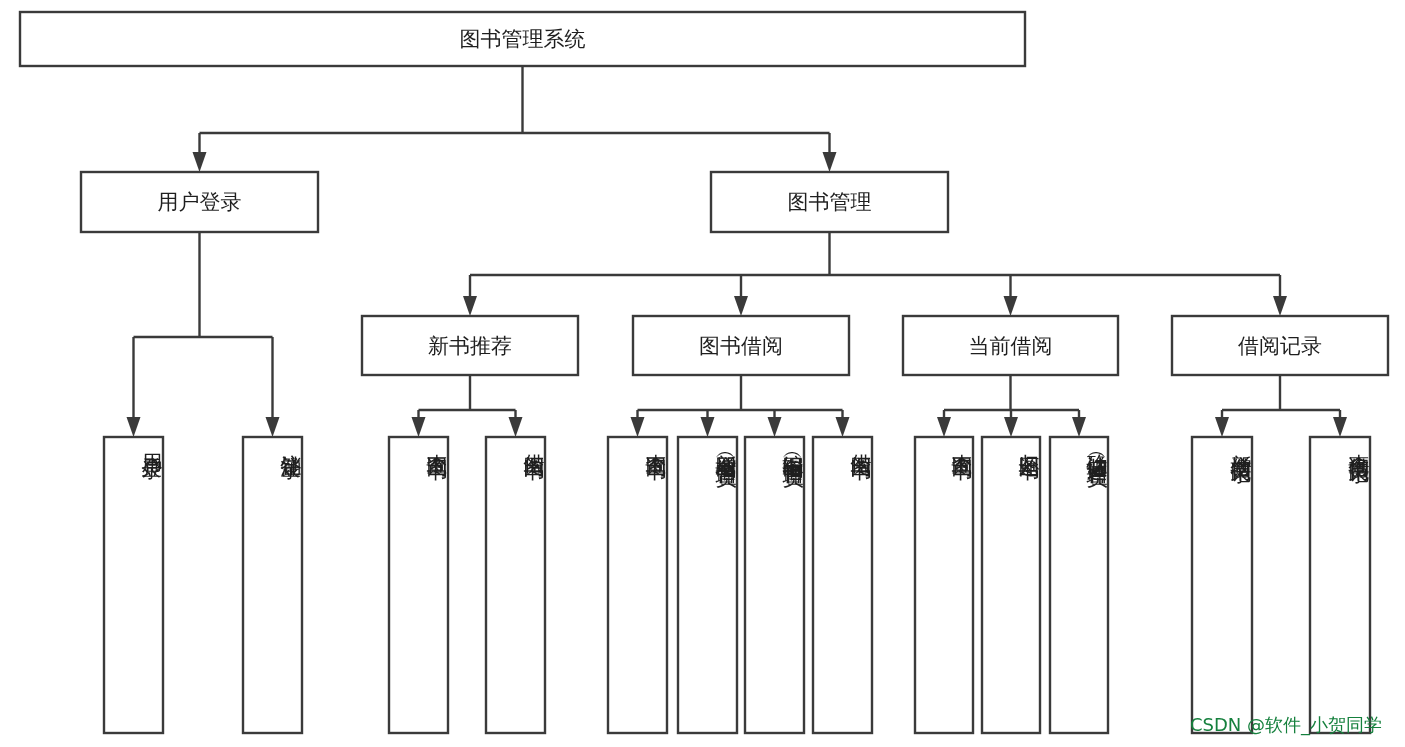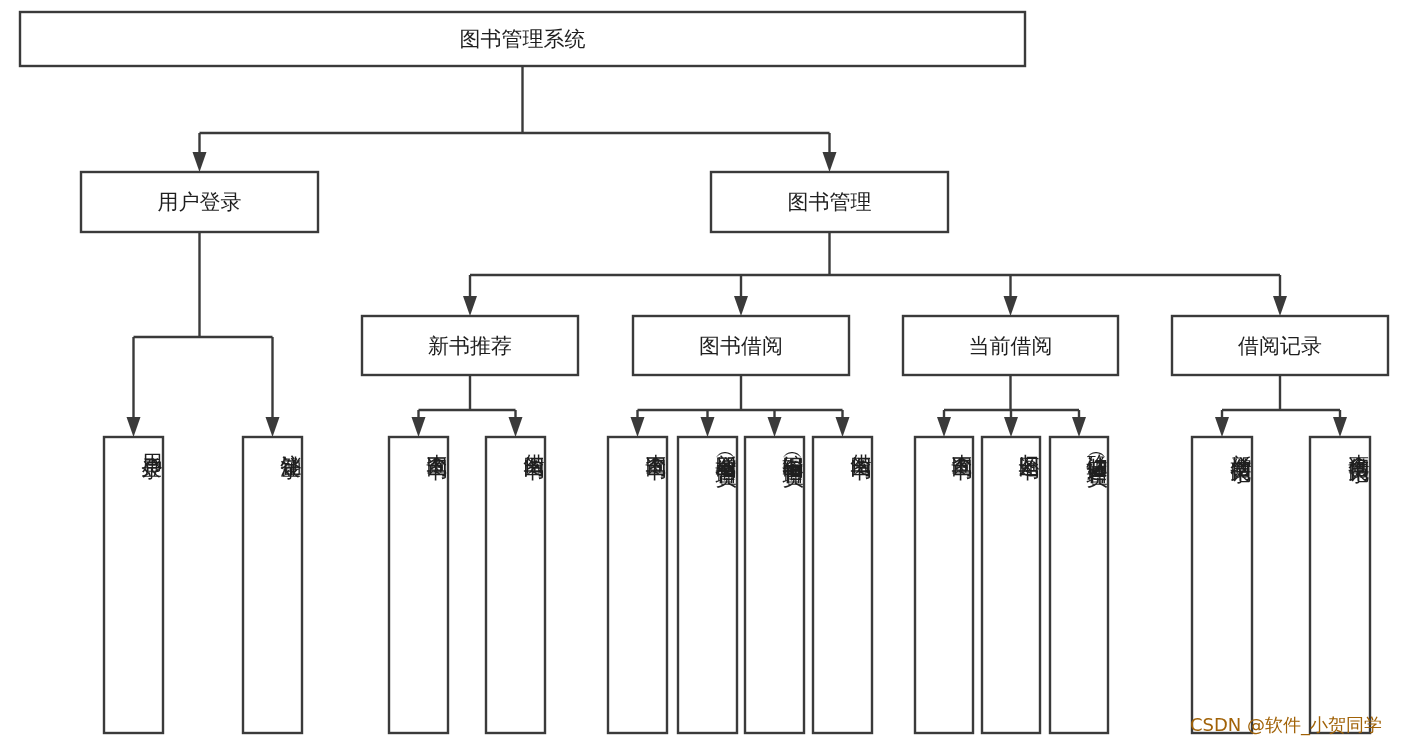--- a/index.html
+++ b/index.html
@@ -65,21 +65,21 @@
     pointer-events: none;
   }
   .vbox-wrap {
     position: absolute;
     display: block;
   }
   .watermark {
     position: absolute;
     font-family: "DejaVu Sans", "Liberation Sans", sans-serif;
     font-size: 18px;
-    color: #a16207;
+    color: #15803d;
     white-space: nowrap;
     left: 1190px;
     top: 713px;
   }
 </style>
 </head>
 <body>
 
 <div id="diagram-root">
 

